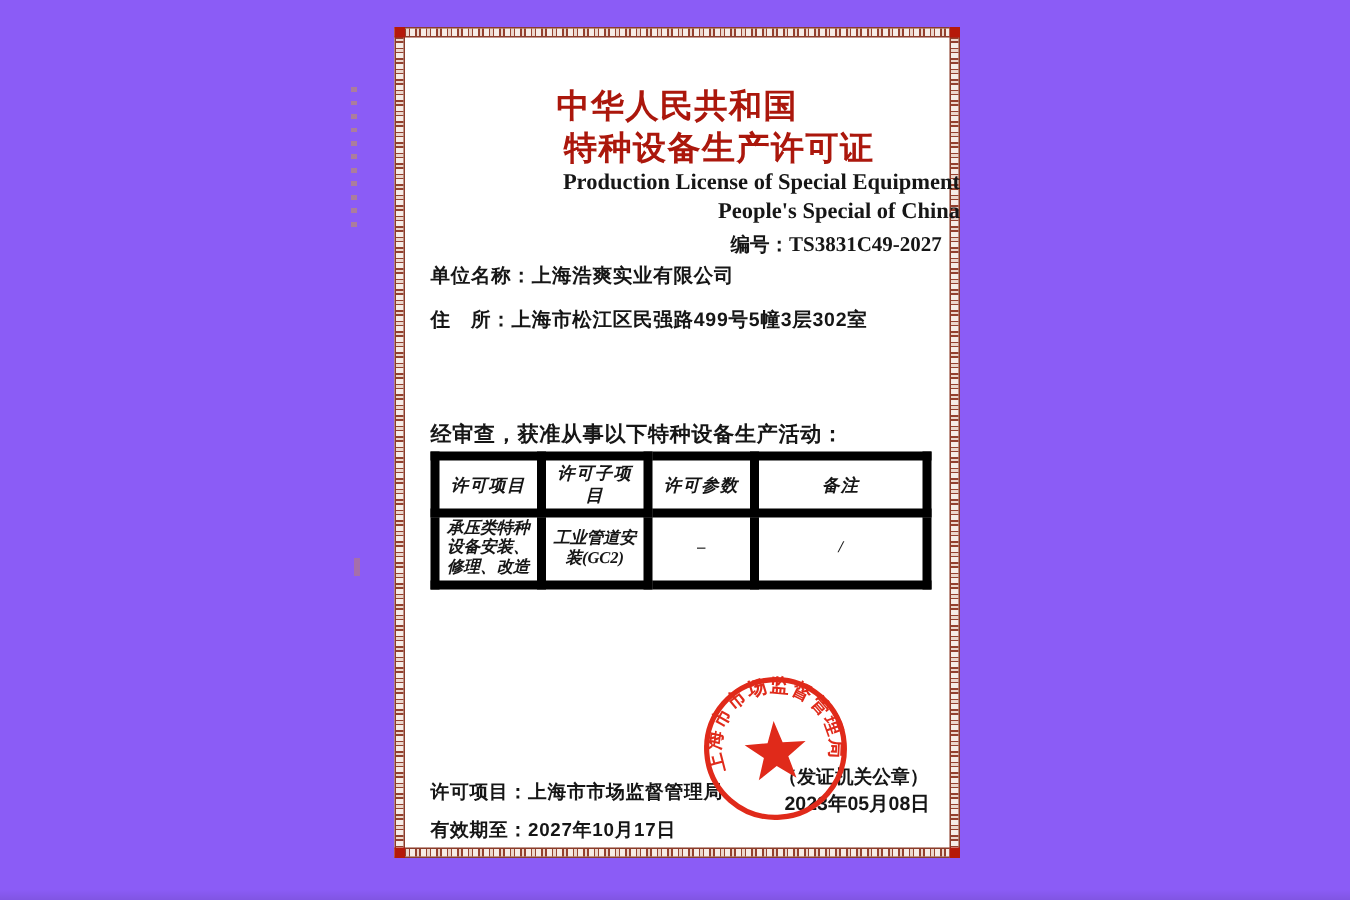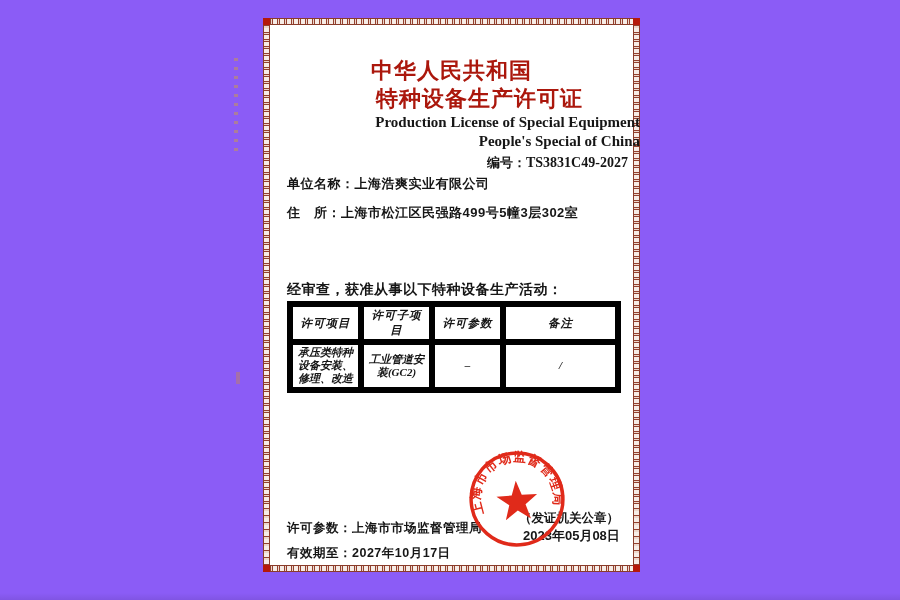--- a/index.html
+++ b/index.html
@@ -183,21 +183,21 @@
       <tr>
         <td>承压类特种设备安装、修理、改造</td>
         <td>工业管道安装(GC2)</td>
         <td>–</td>
         <td>/</td>
       </tr>
     </tbody>
       </table>
 
     <div class="footer-line fl1">
-      <span>许可参数：</span><span>上海市市场监督管理局</span>
+      <span>许可项目：</span><span>上海市市场监督管理局</span>
     </div>
     <div class="footer-line fl2">
       <span>有效期至：</span><span>2027年10月17日</span>
     </div>
 
     <div class="seal-caption">（发证机关公章）</div>
     <div class="issue-date">2023年05月08日</div>
   </div>
 
   <svg class="seal" viewBox="0 0 100 100">

